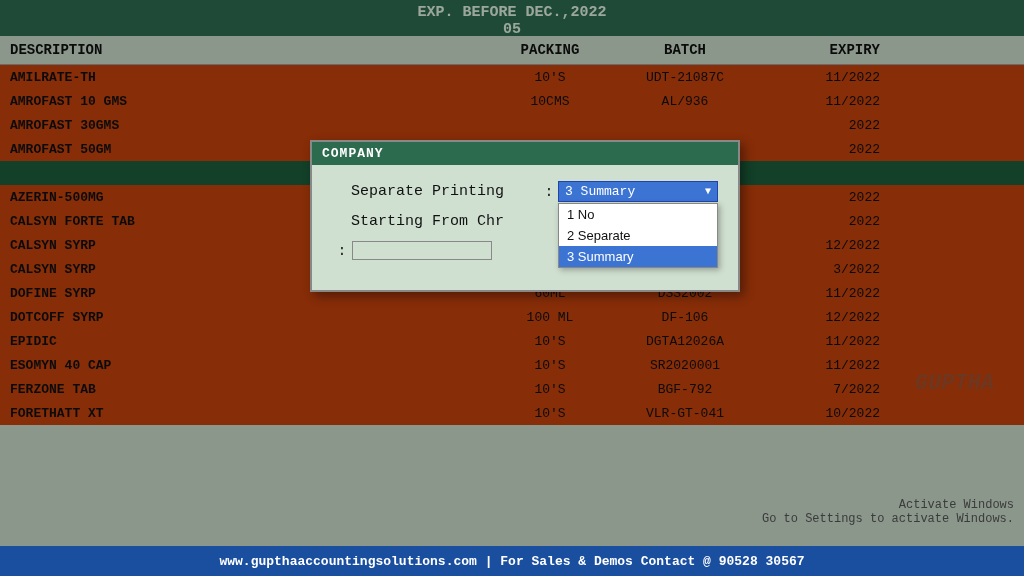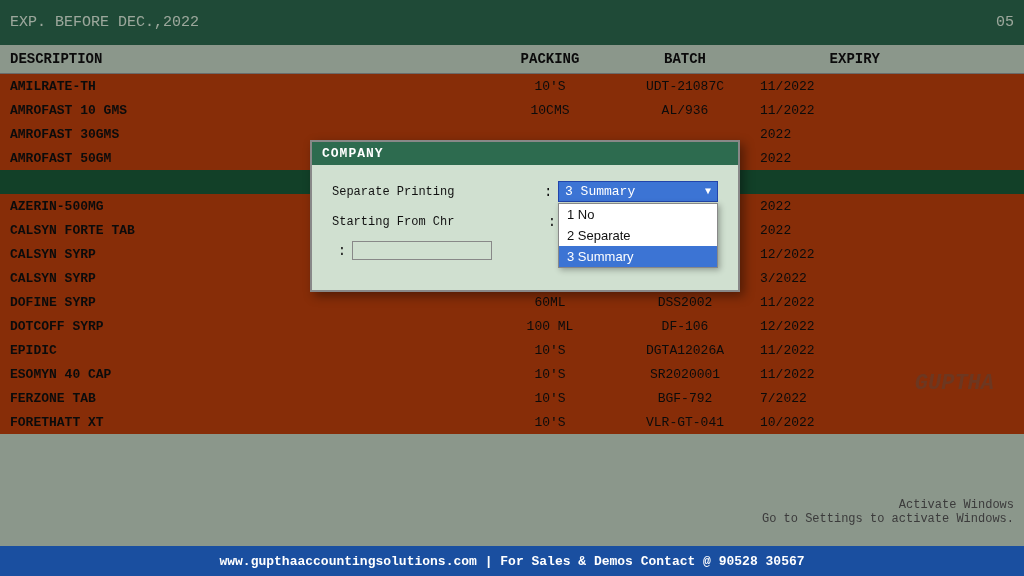--- a/index.html
+++ b/index.html
@@ -10,26 +10,27 @@
       font-family: 'Courier New', Courier, monospace;
       background: #c8d8c8;
       position: relative;
     }
 
     
     .header-bar {
       background: #2d6b4f;
       color: #e0f0e0;
       font-size: 15px;
-      font-weight: normal;
+      font-weight: bold;
       padding: 4px 10px;
       display: flex;
       align-items: center;
       justify-content: space-between;
-      height: 45px;
+      height: 36px;
+      flex-direction: column;
     }
 
     
     .col-headers {
       background: #c8d8c8;
       display: flex;
       padding: 6px 10px;
       font-size: 14px;
       font-weight: bold;
       color: #111;
@@ -56,21 +57,21 @@
       align-items: center;
     }
     .data-row.highlighted {
       background: #1a5c3a;
       color: #ffffff;
       flex-direction: column;
     }
     .data-row .col-desc { flex: 0 0 480px; font-weight: bold; }
     .data-row .col-pack { flex: 0 0 120px; text-align: center; }
     .data-row .col-batch { flex: 0 0 150px; text-align: center; }
-    .data-row .col-expiry { flex: 0 0 120px; text-align: left; }
+    .data-row .col-expiry { flex: 0 0 120px; text-align: right; }
 
     
     .footer-bar {
       background: #1a4fa0;
       color: #ffffff;
       font-size: 13px;
       font-weight: bold;
       padding: 5px 10px;
       text-align: center;
       position: absolute;
@@ -116,22 +117,23 @@
     .dialog-row {
       display: flex;
       align-items: center;
       margin-bottom: 10px;
       font-size: 14px;
     }
     .dialog-label {
       width: 210px;
       text-align: left;
       font-family: 'Courier New', Courier, monospace;
-      font-size: 12px;
-      color: #111;
+      font-size: 15px;
+      color: #111;
+      margin-left: 19px;
     }
     .dialog-colon {
       width: 20px;
       text-align: center;
       color: #111;
       font-size: 14px;
     }
     .dialog-value {
       flex: 1;
       position: relative;

